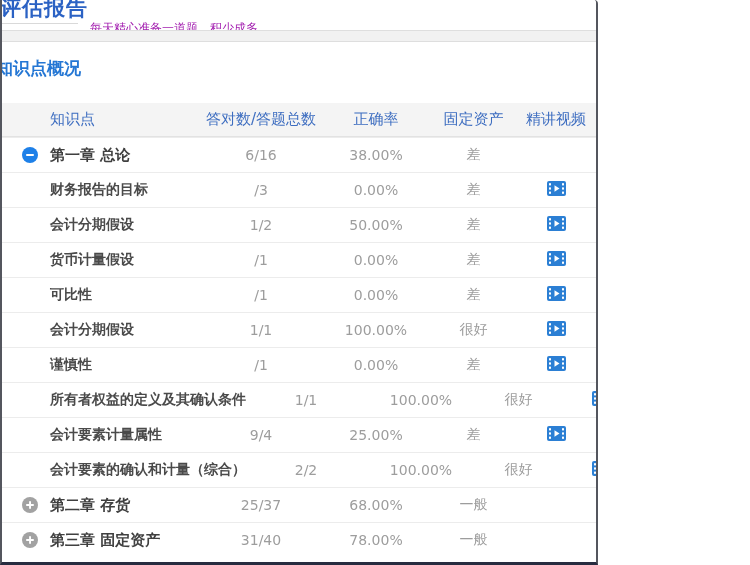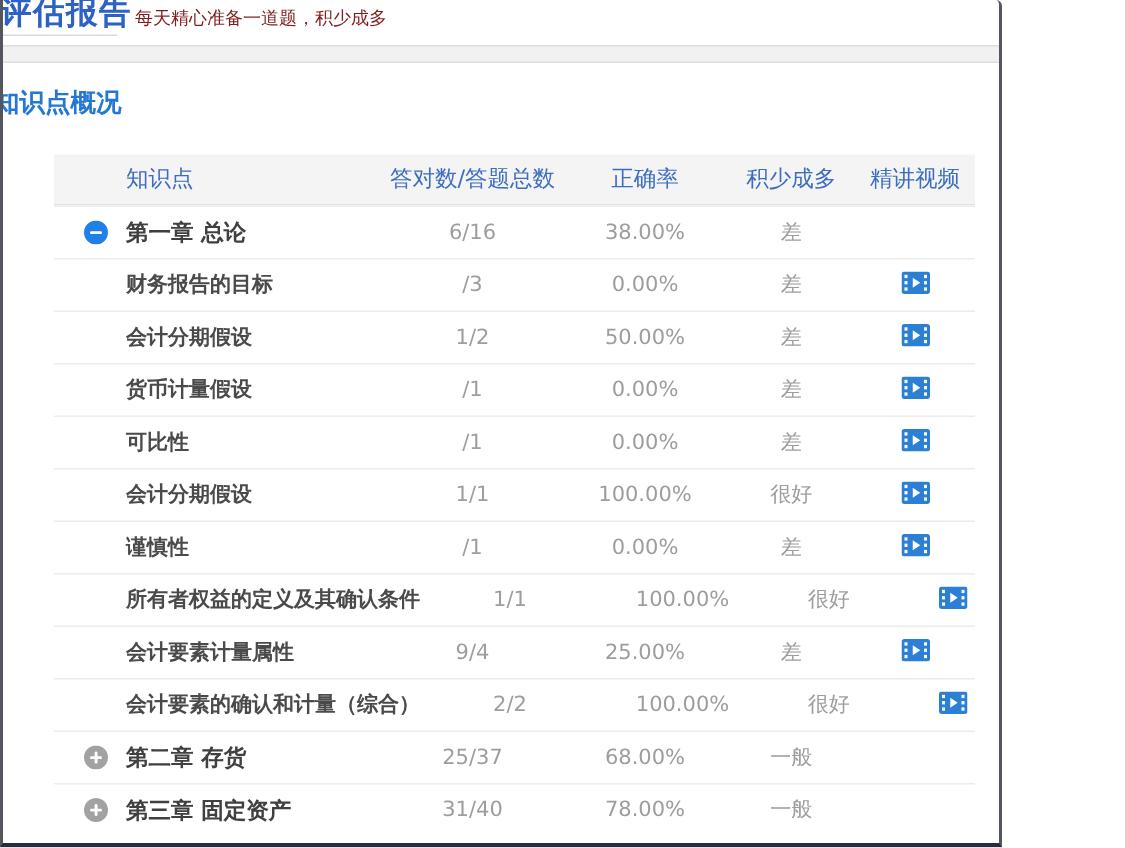--- a/index.html
+++ b/index.html
@@ -1,33 +1,33 @@
 <!DOCTYPE html>
 <html><head>
 <meta charset="utf-8">
 <style>
   * { margin:0; padding:0; box-sizing:border-box; }
   html,body { background:#fff; }
   body { font-family:"DejaVu Sans","Liberation Sans",sans-serif; }
   .page {
-    position:relative; width:668px; height:565px; background:#fff;
+    position:relative; width:598px; height:565px; background:#fff;
     border-left:2px solid #54565e; border-right:2px solid #54565e;
     border-bottom:3px solid #272c40; border-top-right-radius:4px;
     overflow:hidden;
   }
   
   .top-header { position:absolute; top:0; left:0; right:0; height:30px; overflow:hidden; background:#fff; }
   .page-title { position:absolute; top:-6px; left:-2px; font-size:21px; font-weight:bold; color:#2b62c4; letter-spacing:1px; }
-  .page-subtitle { position:absolute; top:4px; left:88px; font-size:12px; color:#7f1d1d; }
+  .page-subtitle { position:absolute; top:20px; left:88px; font-size:12px; color:#a21caf; }
   .title-underline { position:absolute; top:23px; left:0; width:76px; height:1px; background:#d9d9d9; }
   .gray-band { position:absolute; top:30px; left:0; right:0; height:12px; background:#f1f1f1; border-top:1px solid #dedede; border-bottom:1px solid #dedede; }
   
   .section-heading { position:absolute; top:57px; left:-6px; font-size:17px; font-weight:bold; color:#2577d4; }
   
-  .kp-table { position:absolute; top:103px; left:0; right:16px;padding-left:34px; }
+  .kp-table { position:absolute; top:103px; left:0; right:0; }
   .trow { display:grid; grid-template-columns:1fr 120px 110px 85px 80px; align-items:center; height:35px; border-top:1px solid #ececec; background:#fff; }
   .thead { height:34px; background:#f4f4f4; border-top:none; border-bottom:1px solid #e2e2e2; }
   .thead .cell { color:#3d6dc0; font-size:15px; }
   .cell { text-align:center; font-size:14px; color:#9d9d9d; white-space:nowrap; }
   .name-cell { text-align:left; position:relative; padding-left:48px; color:#333; height:100%; display:flex; align-items:center;font-weight:bold; }
   .thead .name-cell { font-weight:normal; }
   .row-chapter .row-name { font-size:15px; color:#404040; }
   .row-sub .row-name { font-size:14px; color:#4a4a4a; }
   .expander { position:absolute; left:20px; top:50%; margin-top:-8px; width:16px; height:16px; cursor:pointer; line-height:0; }
   .video-btn { display:inline-block; width:19px; height:15px; cursor:pointer; line-height:0; }
@@ -44,21 +44,21 @@
   <div class="title-underline"></div>
   <div class="gray-band"></div>
 
   <div class="section-heading">知识点概况</div>
 
   <div class="kp-table">
     <div class="trow thead">
       <div class="cell name-cell">知识点</div>
       <div class="cell">答对数/答题总数</div>
       <div class="cell">正确率</div>
-      <div class="cell">积少成多</div>
+      <div class="cell">固定资产</div>
       <div class="cell">精讲视频</div>
     </div>
     <div id="rows-container">
   <div class="trow row-chapter">
     <div class="cell name-cell">
       <span class="expander">
         <svg width="16" height="16" viewBox="0 0 16 16">
           <circle class="exp-circle" cx="8" cy="8" r="8" fill="#1e80e8"></circle>
           <rect x="4" y="7.1" width="8" height="1.9" rx="0.9" fill="#fff"></rect>
 

